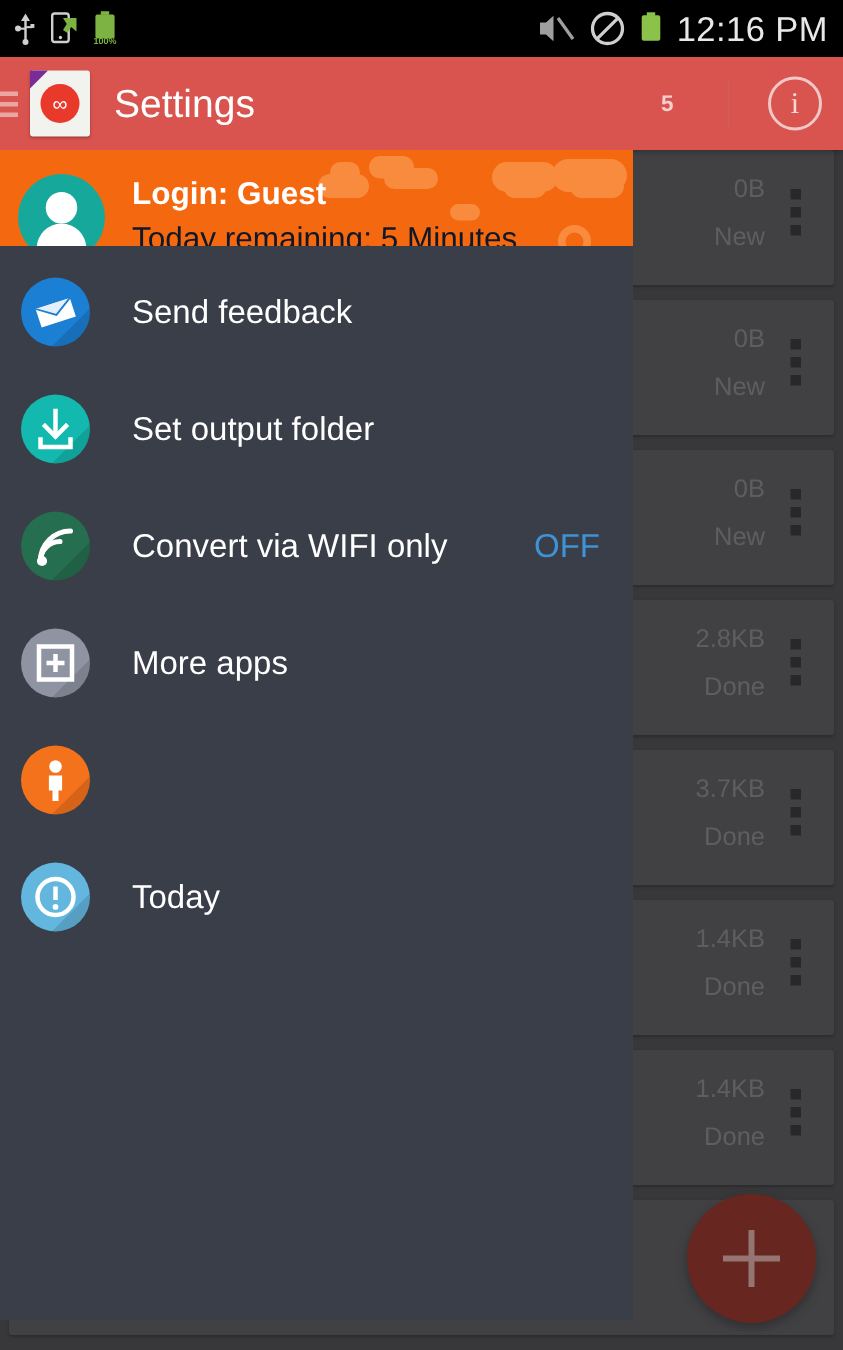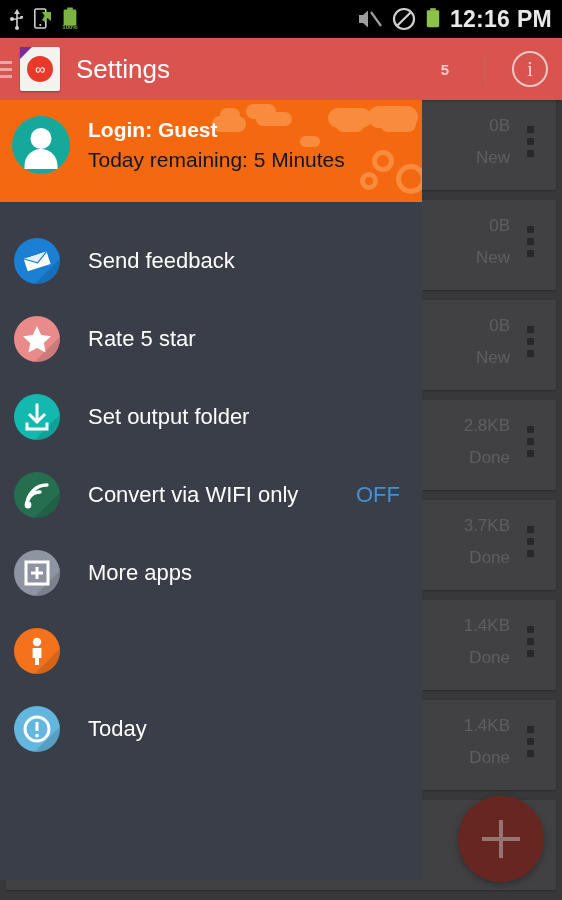--- a/index.html
+++ b/index.html
@@ -47,21 +47,21 @@
   #fab .plus-h { position:absolute; left:50%; top:50%; width:38px; height:4px; background:#e8b3a8; transform:translate(-50%,-50%); }
   #fab .plus-v { position:absolute; left:50%; top:50%; width:4px; height:38px; background:#e8b3a8; transform:translate(-50%,-50%); }
 
   
   #status-bar {
     position:absolute; left:0; top:0; width:562px; height:38px;
     background:#000; display:flex; align-items:center; padding:0 10px;
     z-index: 40;
   }
   #status-left { display:flex; align-items:center; gap:10px; }
-  #status-right { margin-left:auto; display:flex; align-items:center; gap:9px;font-weight:bold; }
+  #status-right { margin-left:auto; display:flex; align-items:center; gap:9px; }
   #clock { color:#e8e8e8; font-size:23px; letter-spacing:.3px; }
 
   
   #app-bar {
     position:absolute; left:0; top:38px; width:562px; height:62px;
     background:#d9534f; display:flex; align-items:center; z-index:30;
     box-shadow: 0 1px 3px rgba(0,0,0,.25);
   }
   #hamburger { width:16px; margin-left:-4px; flex:0 0 auto; }
   #hamburger i { display:block; height:3px; background:#e9a6a2; margin:4px 0 4px 0; width:16px; }
@@ -85,35 +85,35 @@
   #info-button { width:36px; height:36px; margin-right:14px; position:relative; }
   #info-button .ring { position:absolute; inset:0; border:2px solid #f0c8c6; border-radius:50%; }
   #info-button .glyph { position:absolute; inset:0; line-height:36px; text-align:center; color:#f4dad9; font-size:20px; font-family:"Liberation Serif", serif; }
 
   
   #drawer {
     position:absolute; left:0; top:100px; width:422px; height:780px;
     background:#3a3e48; z-index:35; overflow:hidden;
   }
   #login-panel {
-    position:relative; height:102px; background:#f4690f; overflow:hidden;
+    position:relative; height:64px; background:#f4690f; overflow:hidden;
   }
   .cloud { position:absolute; background:#f98b3e; border-radius:40px; }
   .gear { position:absolute; border-radius:50%; border:5px solid #f98b3e; }
   #avatar {
     position:absolute; left:12px; top:16px; width:58px; height:58px;
     border-radius:50%; background:#16a99b; z-index:3;
   }
   #avatar .head { position:absolute; left:50%; top:12px; transform:translateX(-50%); width:21px; height:21px; border-radius:50%; background:#fff; }
   #avatar .body { position:absolute; left:50%; top:33px; transform:translateX(-50%); width:33px; height:20px; border-radius:17px 17px 0 0; background:#fff; }
   #login-text { position:absolute; left:88px; top:18px; z-index:3; }
   #login-line1 { color:#fff; font-size:21px; font-weight:bold; }
   #login-line2 { color:#0f172a; font-size:21px; margin-top:6px; }
 
-  .menu-list { padding-top:20px;text-align:center; }
+  .menu-list { padding-top:5px;text-align:center; }
   .menu-item { position:relative; height:78px; display:flex; align-items:center; }
   .mi-icon {
     width:46px; height:46px; border-radius:50%; margin-left:14px;
     flex:0 0 auto; position:relative; overflow:hidden;
   }
   .mi-icon .shade {
     position:absolute; left:50%; top:50%; width:70px; height:70px;
     background:rgba(0,0,0,.12); transform:rotate(45deg);
   }
   .mi-icon svg { position:absolute; left:0; top:0; }
@@ -311,29 +311,20 @@
               <g transform="rotate(-18 23 23)">
                 <path d="M11 17 L35 17 L35 30 L11 30 Z" fill="#fff"></path>
                 <path d="M11 17 L23 26 L35 17 Z" fill="#e3f0fb"></path>
                 <path d="M11 17 L23 25 L35 17" fill="none" stroke="#1b7fd4" stroke-width="1.2"></path>
               </g>
             </svg>
           </span>
           <span class="mi-label">Send feedback</span>
         </div>
         <div class="menu-item">
-          <span class="mi-icon" style="background: rgb(234, 139, 139);">
-            <span class="shade"></span>
-            <svg width="46" height="46" viewBox="0 0 46 46">
-              <polygon points="23,10 27.2,19 37,20.2 29.8,27 31.6,36.6 23,32 14.4,36.6 16.2,27 9,20.2 18.8,19" fill="#fff"></polygon>
-            </svg>
-          </span>
-          <span class="mi-label">Rate 5 star</span>
-        </div>
-        <div class="menu-item">
           <span class="mi-icon" style="background: rgb(19, 185, 174);">
             <span class="shade"></span>
             <svg width="46" height="46" viewBox="0 0 46 46">
               <g stroke="#fff" stroke-width="3" fill="none" stroke-linecap="square">
                 <line x1="23" y1="11" x2="23" y2="27"></line>
                 <polyline points="16,21 23,28 30,21"></polyline>
                 <polyline points="13,30 13,35 33,35 33,30"></polyline>
               </g>
             </svg>
           </span>

